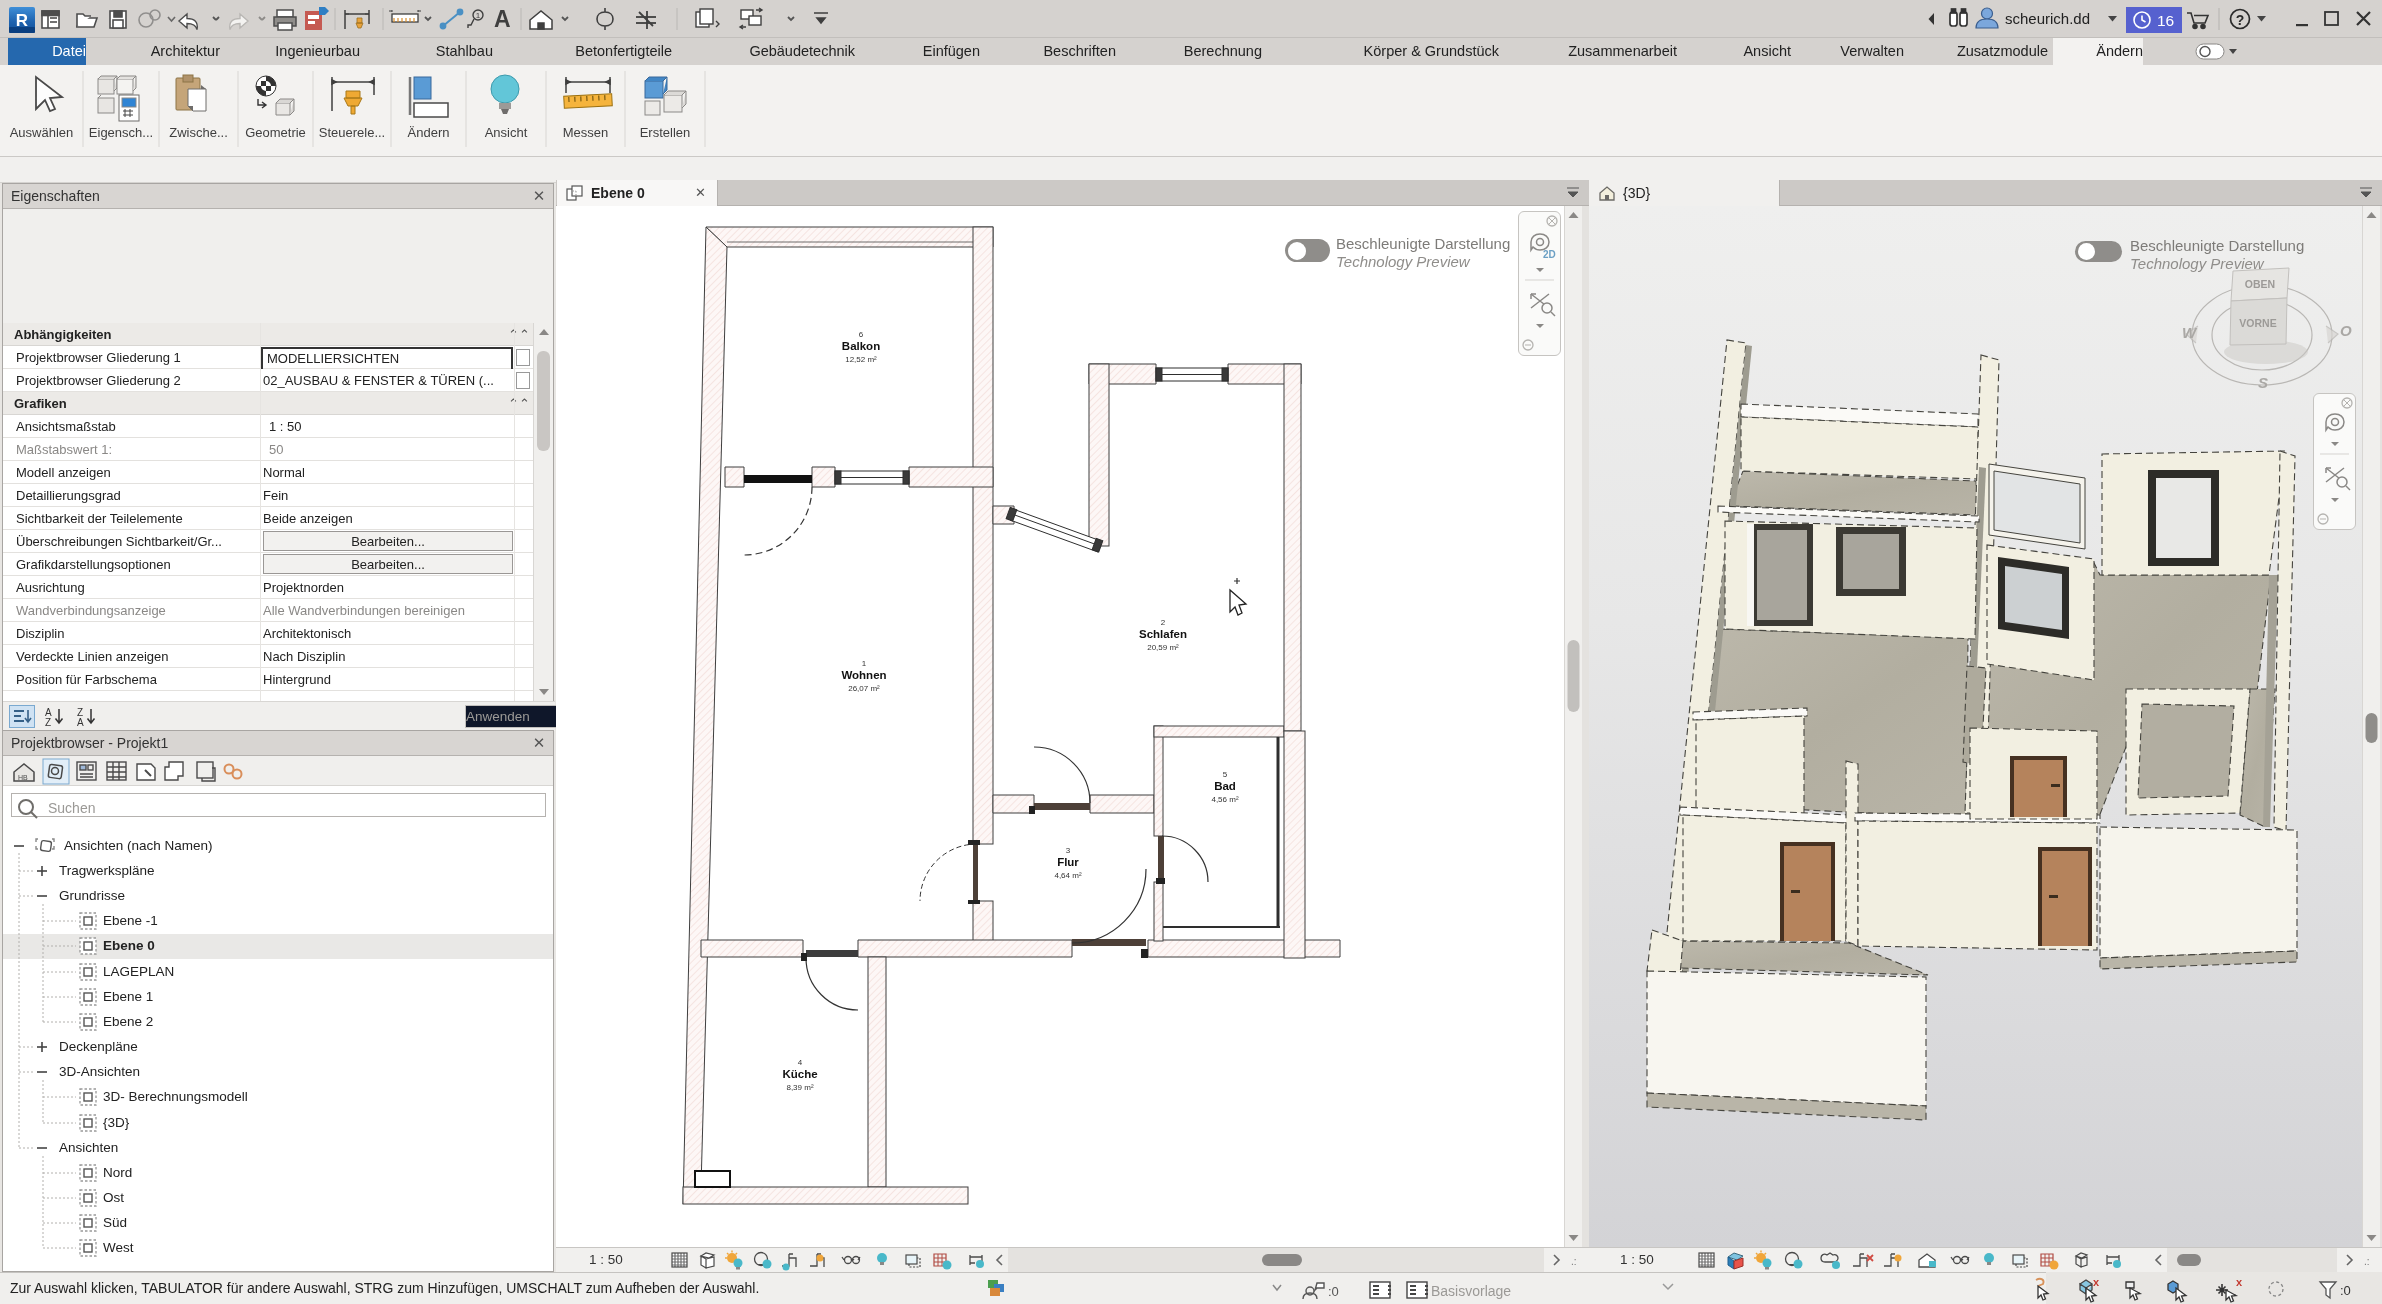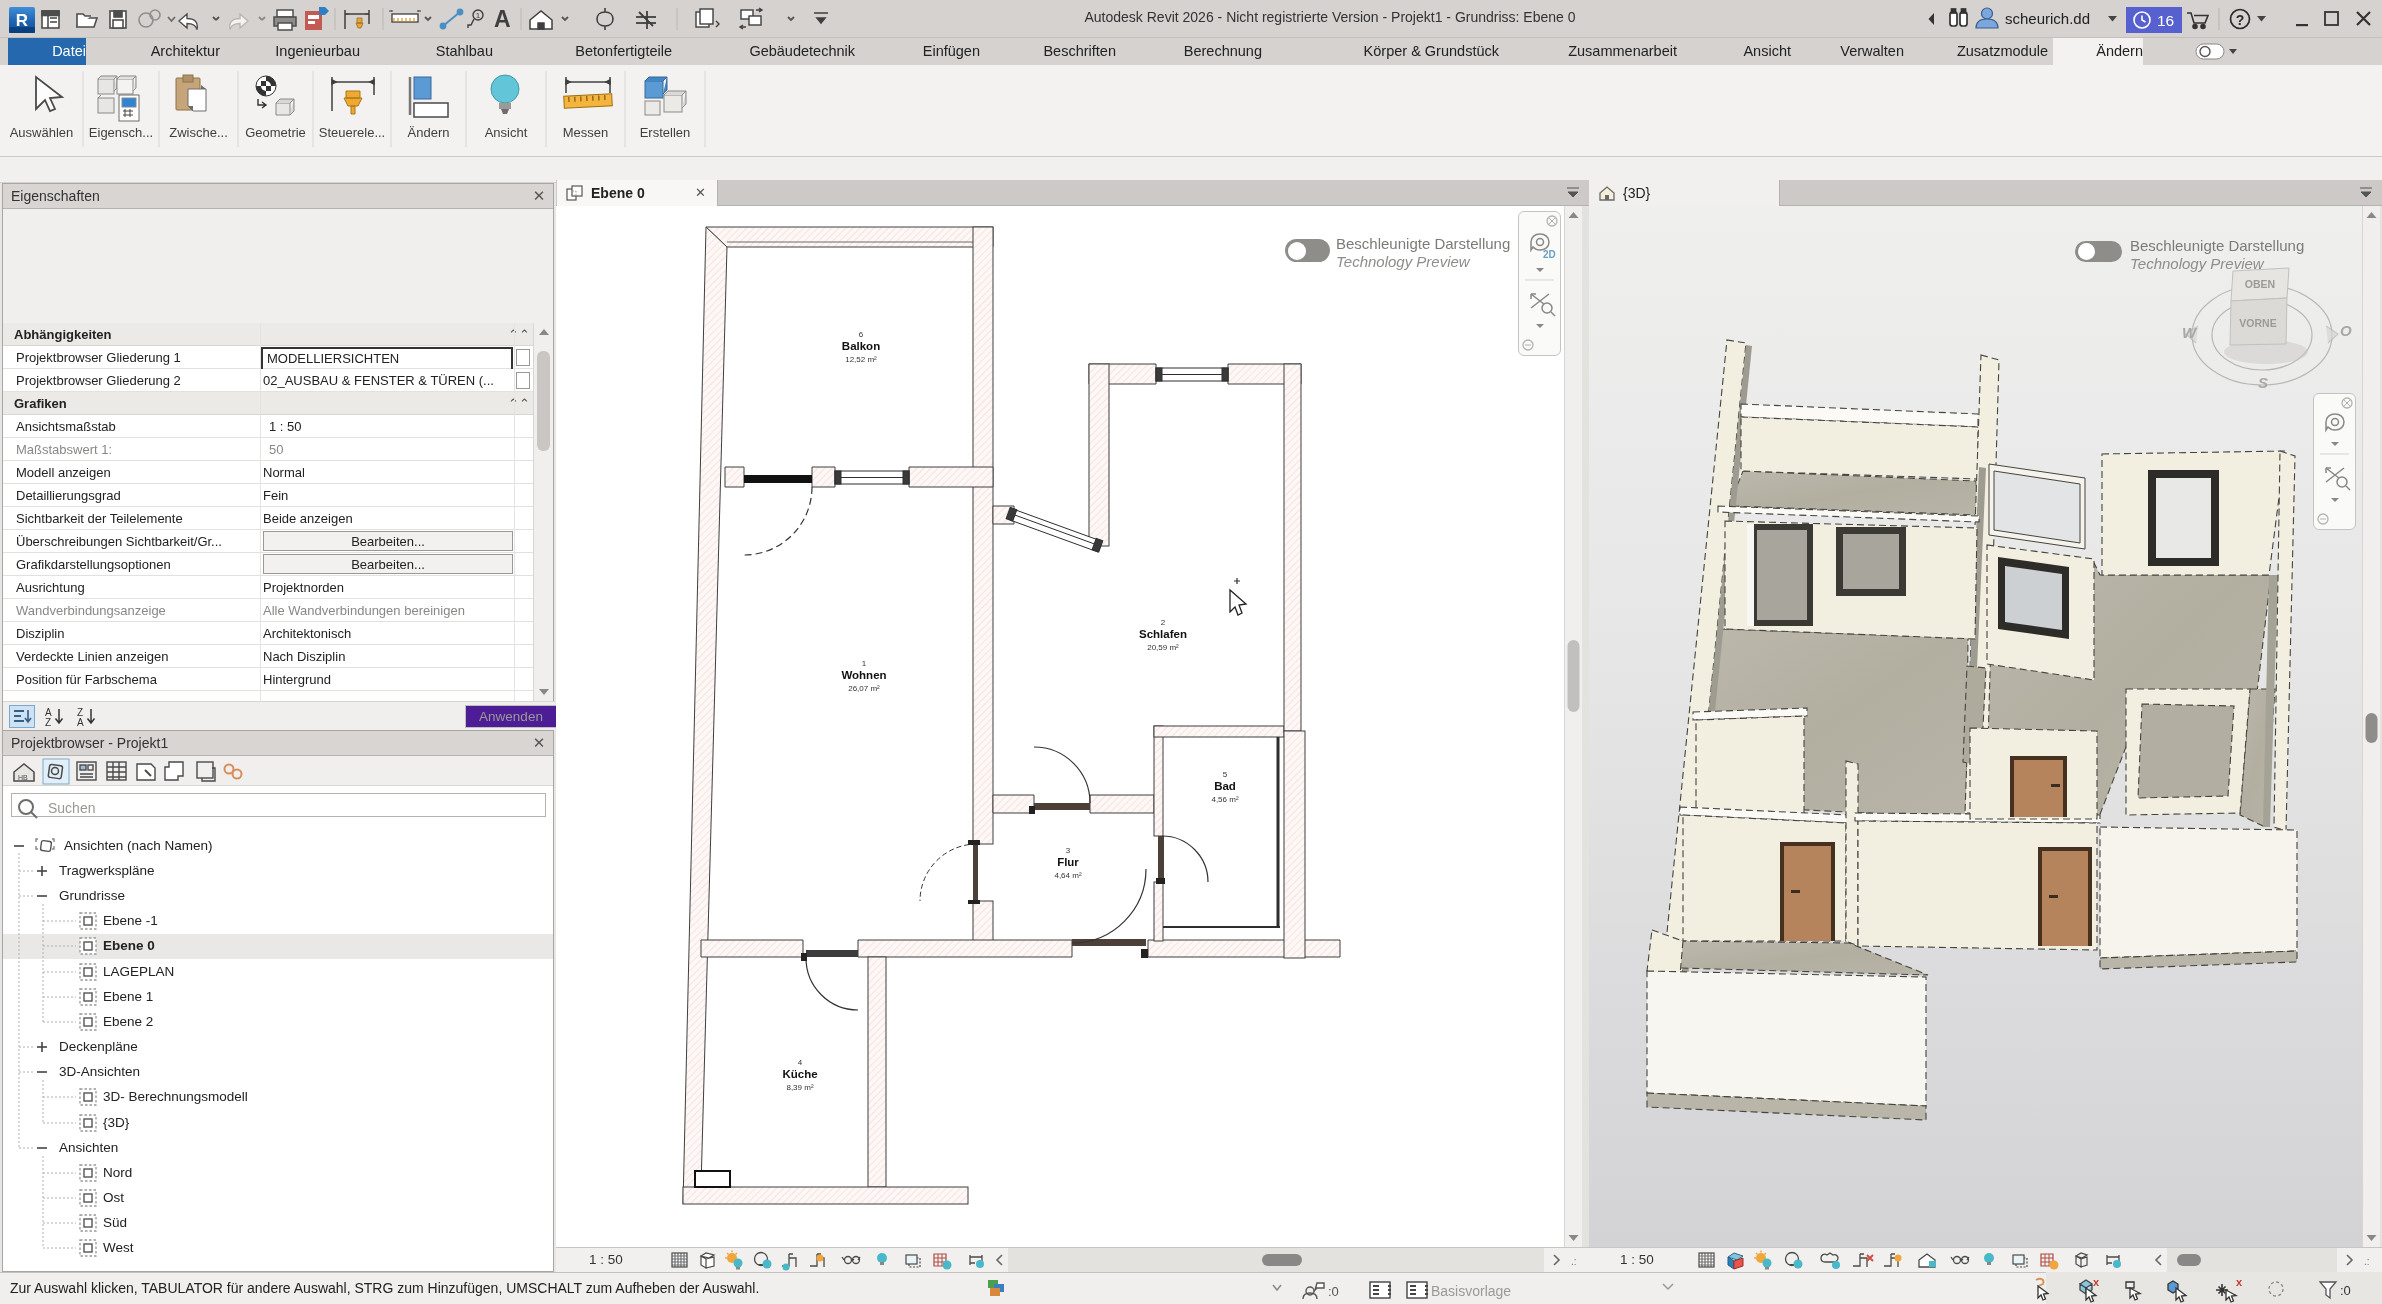--- a/index.html
+++ b/index.html
@@ -29,21 +29,20 @@
 .psec { position:absolute; left:0; width:100%; height:23px; background:#eceae7; border-bottom:1px solid #d8d6d3; font-size:13px; font-weight:bold; color:#222; }
 .grey { color:#8a8886; }
 
 .tabstrip { background:#ccc9c6; border-bottom:1px solid #b5b2af; }
 
 #statusbar { left:0; top:1272px; width:2046px; height:32px; background:#f0efed; border-top:1px solid #c5c3c0; font-size:14px; color:#222; }
 </style>
 </head>
 <body>
 <div id="titlebar" class="abs">
-  <div id="title-text" class="abs">Autodesk Revit 2026 - Nicht registrierte Version - Projekt1 - Grundriss: Ebene 0</div>
   <svg class="abs" style="left:0;top:0" width="860" height="38" viewBox="0 0 860 38">
     <defs>
       <linearGradient id="rlogo" x1="0" y1="0" x2="0" y2="1">
         <stop offset="0" stop-color="#3f8fd8"></stop>
           <stop offset="0.55" stop-color="#1f64b0"></stop>
           <stop offset="1" stop-color="#0f4e99"></stop>
       </linearGradient>
     </defs>
     <rect x="9" y="7" width="26" height="26" rx="2" fill="url(#rlogo)"></rect>
     <rect x="9" y="27" width="26" height="6" rx="1" fill="#0a3f80"></rect>
@@ -387,21 +386,21 @@
     <svg class="abs" style="left:40px; top:4px;" width="30" height="22" viewBox="0 0 30 22">
         <text x="2" y="10" font-size="10" fill="#333">A</text>
         <text x="2" y="20" font-size="10" fill="#333">Z</text>
         <path d="M16 3 v14 m-3.5 -4.5 l3.5 4.5 3.5 -4.5" stroke="#333" stroke-width="1.5" fill="none"></path>
       </svg>
     <svg class="abs" style="left:72px; top:4px;" width="30" height="22" viewBox="0 0 30 22">
         <text x="2" y="10" font-size="10" fill="#333">Z</text>
         <text x="2" y="20" font-size="10" fill="#333">A</text>
         <path d="M16 3 v14 m-3.5 -4.5 l3.5 4.5 3.5 -4.5" stroke="#333" stroke-width="1.5" fill="none"></path>
       </svg>
-    <div class="abs" style="left:462px; top:3px; width:92px; height:23px; border:1px solid #c2c0bd; background:#4c1d95; color:#9b9996; font-size:13.5px; text-align:center; padding-top:3px;">Anwenden</div>
+    <div class="abs" style="left:462px; top:3px; width:92px; height:23px; border:1px solid #c2c0bd; background:#0f172a; color:#9b9996; font-size:13.5px; text-align:left; padding-top:3px;">Anwenden</div>
   </div>
 </div>
 <div class="abs panel" id="pb" style="left:2px; top:730px; width:552px; height:542px; background:#fff;">
   <div class="phead">Projektbrowser - Projekt1 <span class="pclose" style="right:6px;">✕</span></div>
   <div class="abs" style="left:0; top:25px; width:100%; height:30px; background:#f0efed; border-bottom:1px solid #d8d6d3;">
     <svg width="260" height="30" viewBox="0 0 260 30">
       <g fill="none" stroke="#4a4a4a" stroke-width="1.5">
         <path d="M11 16 l10 -8 10 8 v9 h-20 z" fill="#e8e6e3"></path>
           <text x="15" y="24" font-size="7" stroke="none" fill="#4a4a4a">HB</text>
       </g>

